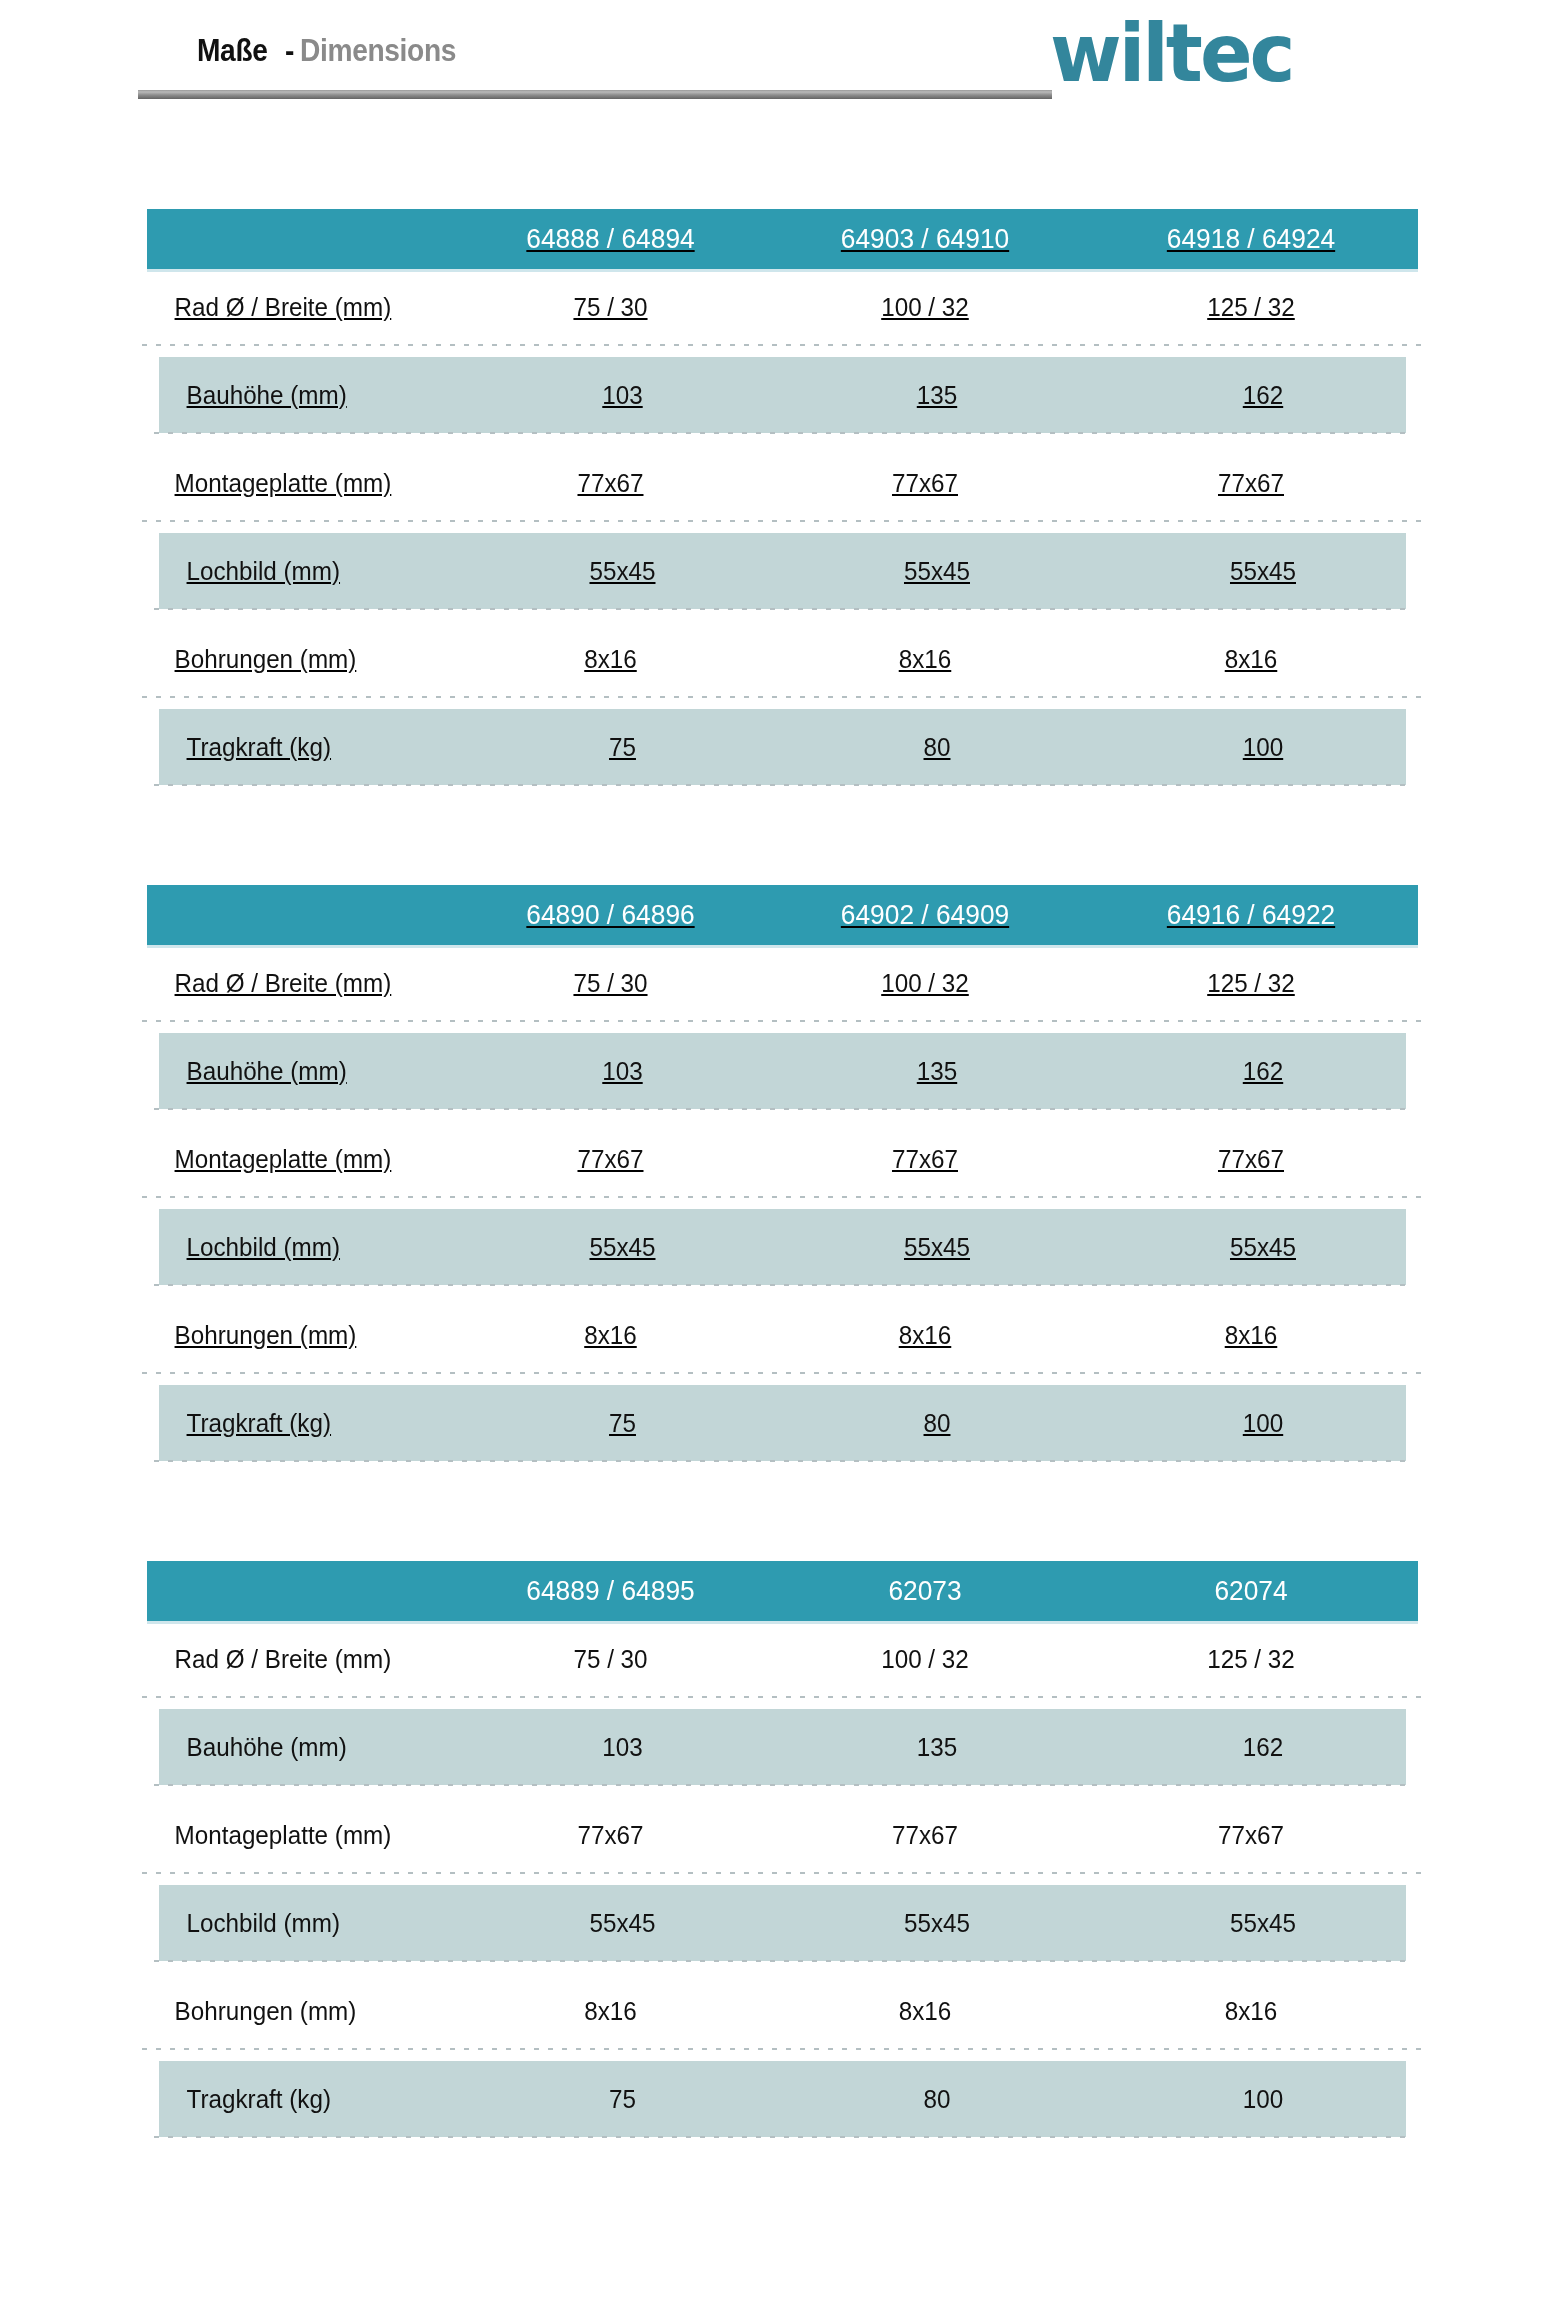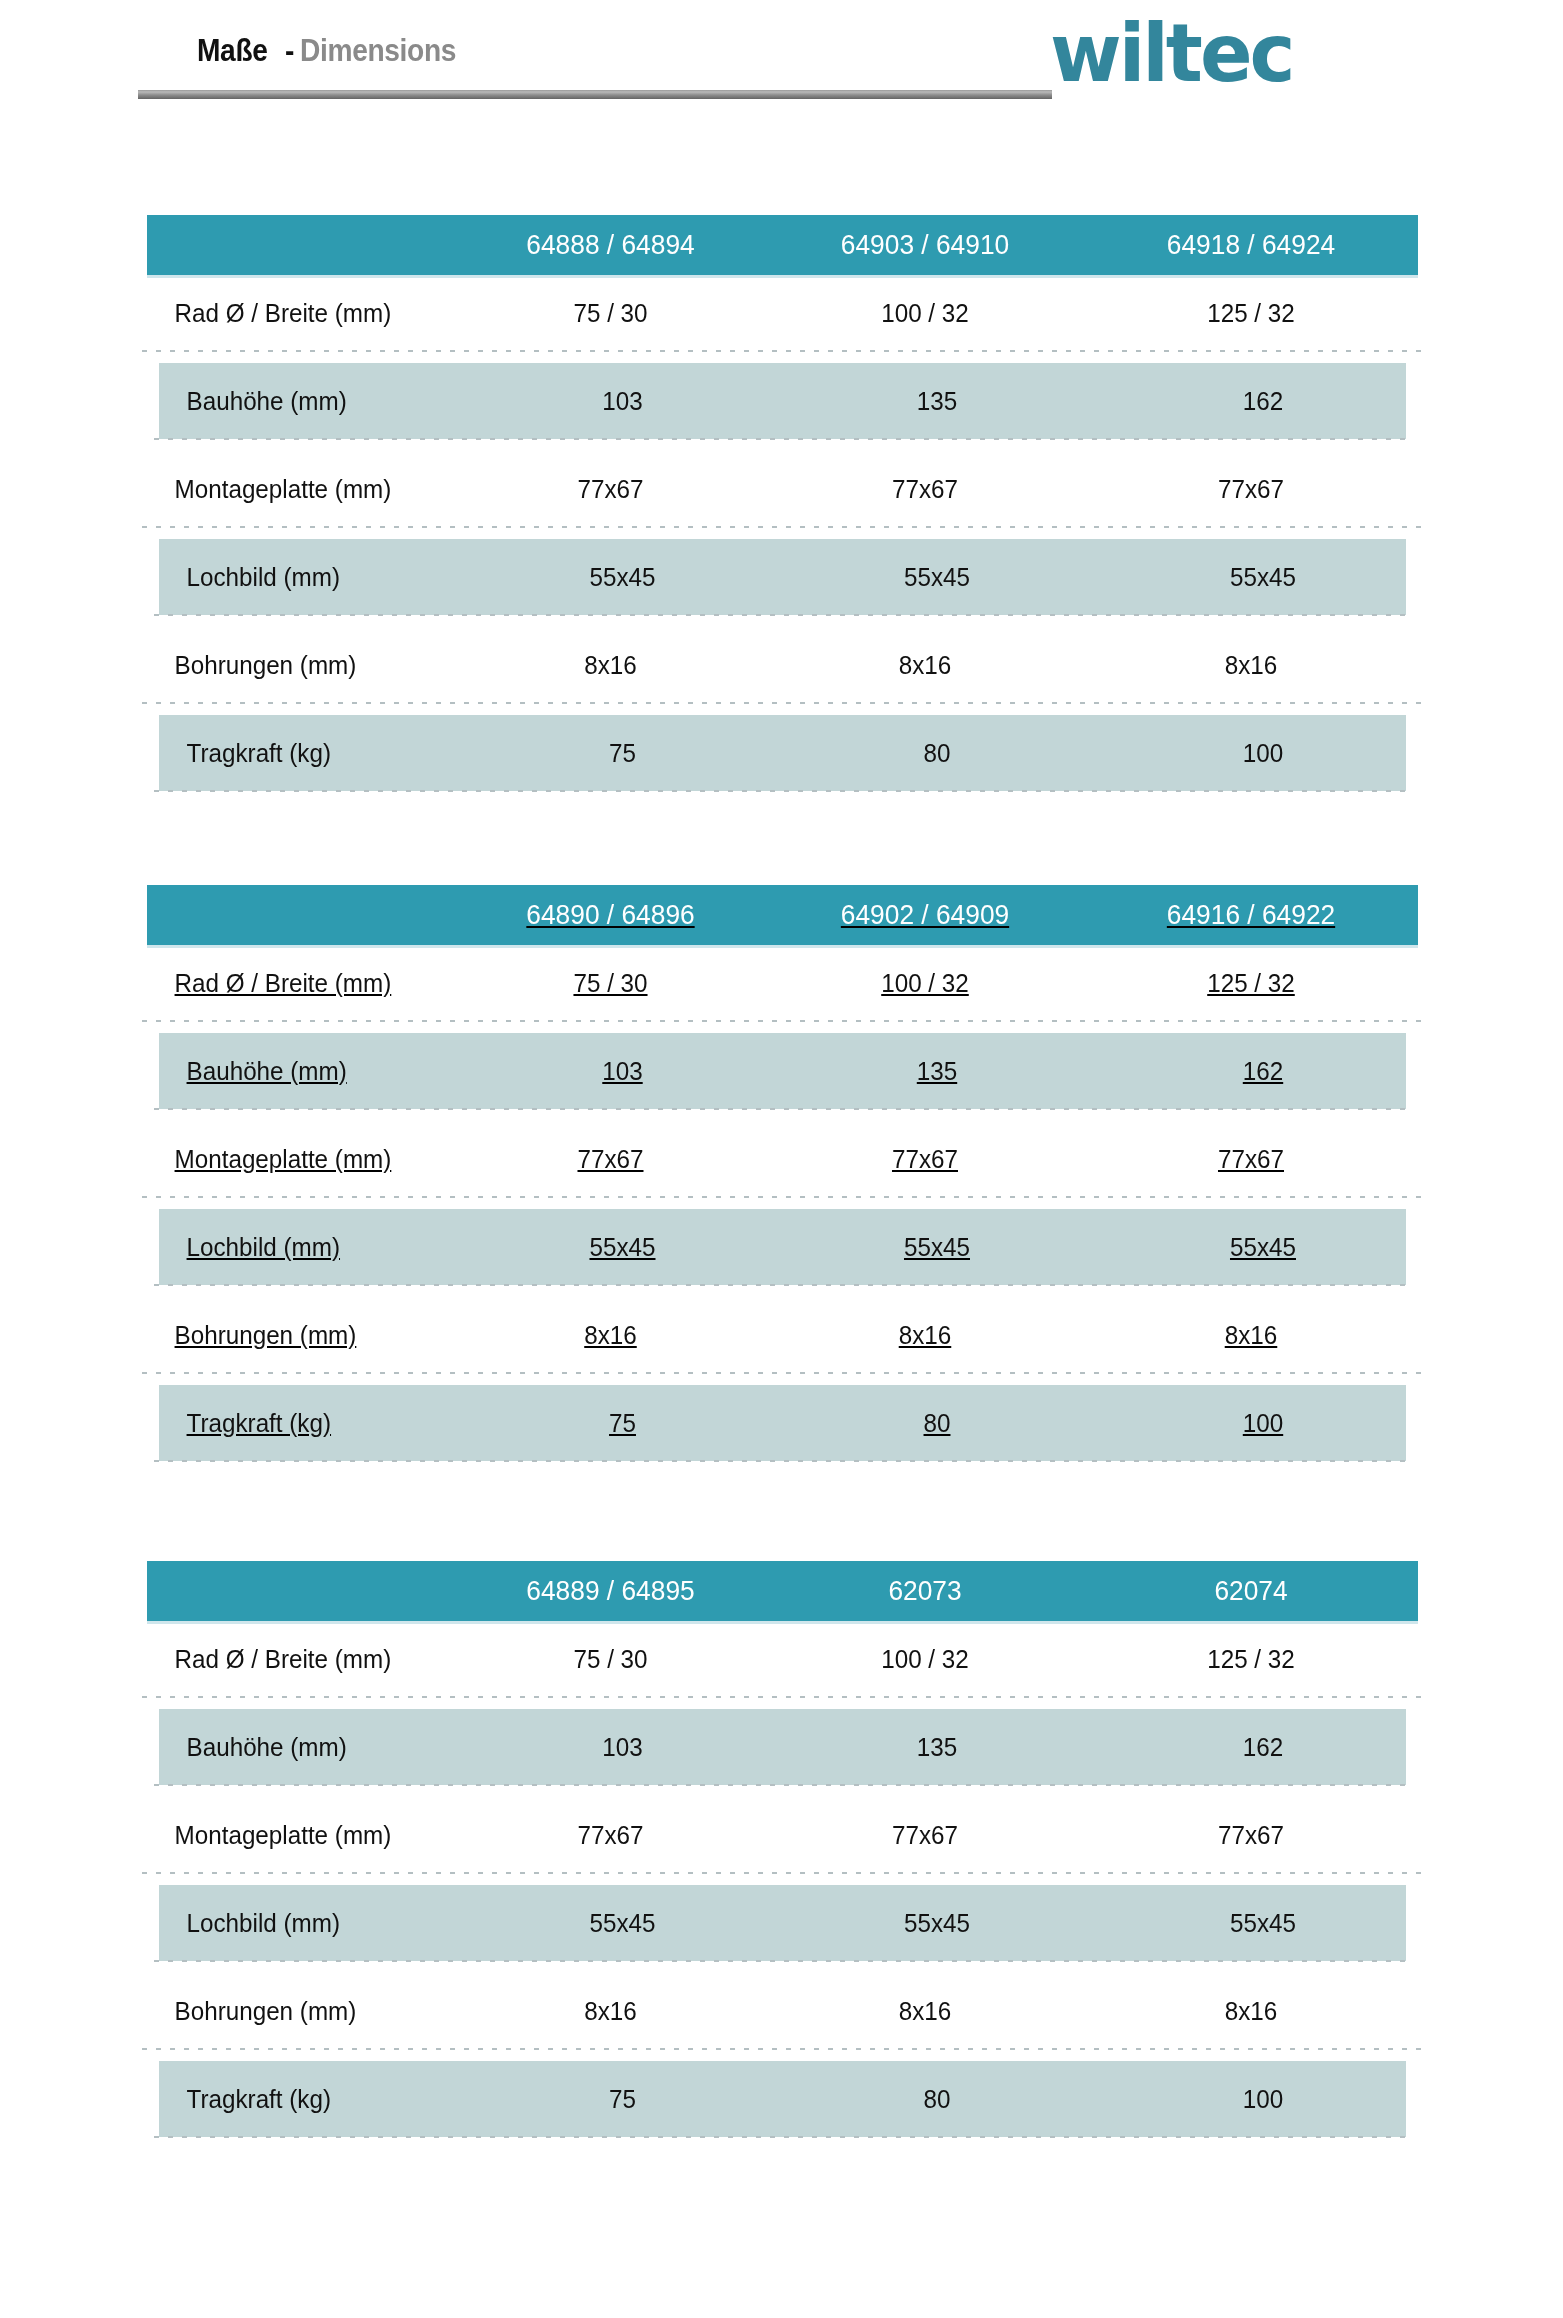--- a/index.html
+++ b/index.html
@@ -174,21 +174,21 @@
   <div class="page-header">
     <div class="title-row">
       <span class="title-de">Maße</span><span class="title-sep">-</span><span class="title-en">Dimensions</span>
     </div>
     <div class="title-rule"></div>
   </div>
 
   <div class="logo">wiltec</div>
 
   <div id="tables-host">
-      <div class="spec-table" style="top: 215px;">
+      <div class="spec-table" style="top: 209px; text-decoration: underline;">
         <div class="thead">
           <div class="cell-label"></div>
           <div class="cell-v cell-v1">64888 / 64894</div>
           <div class="cell-v cell-v2">64903 / 64910</div>
           <div class="cell-v cell-v3">64918 / 64924</div>
         </div>
         <div class="trow">
           <div class="cell-label">Rad Ø / Breite (mm)</div>
           <div class="cell-v cell-v1">75 / 30</div>
           <div class="cell-v cell-v2">100 / 32</div>

